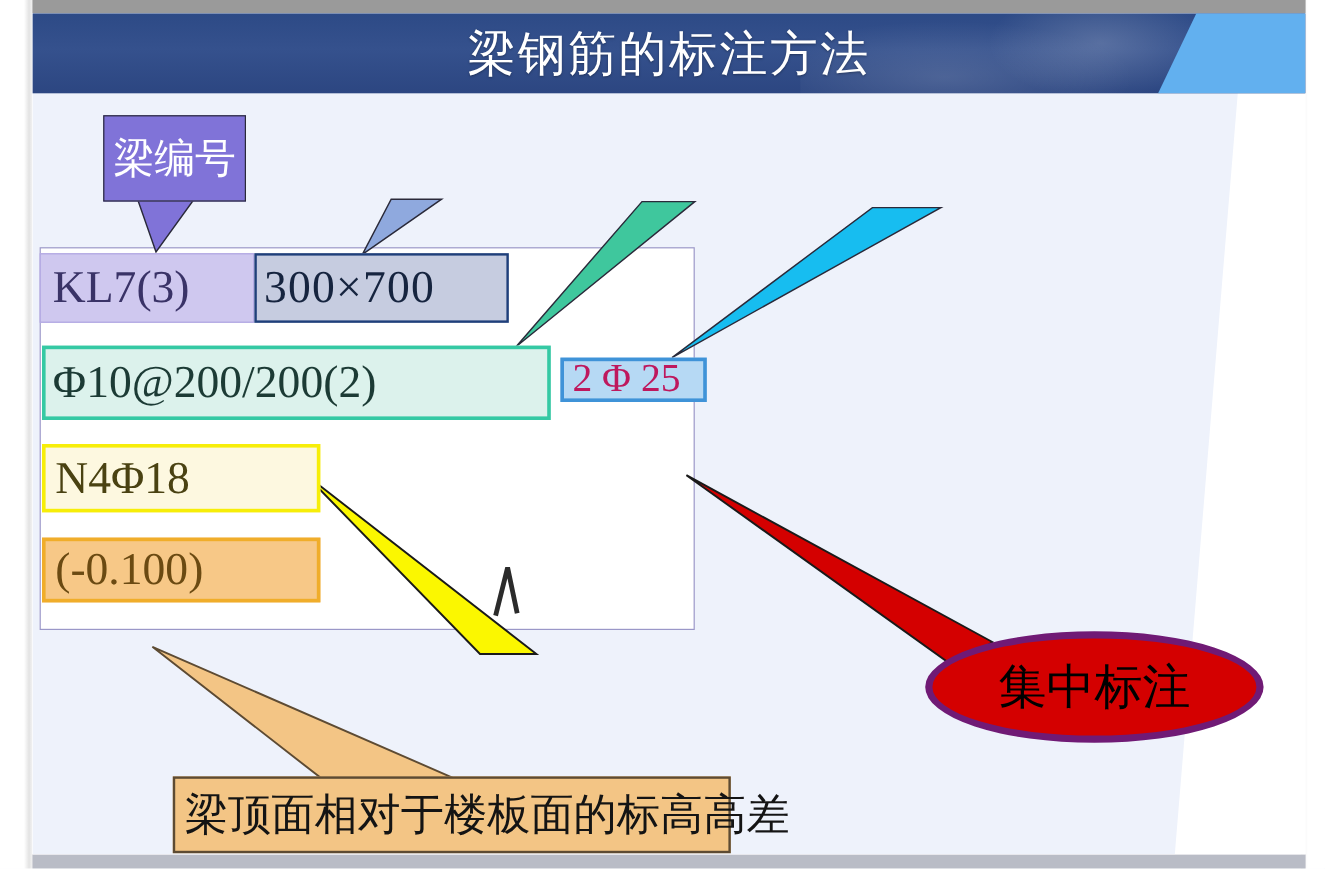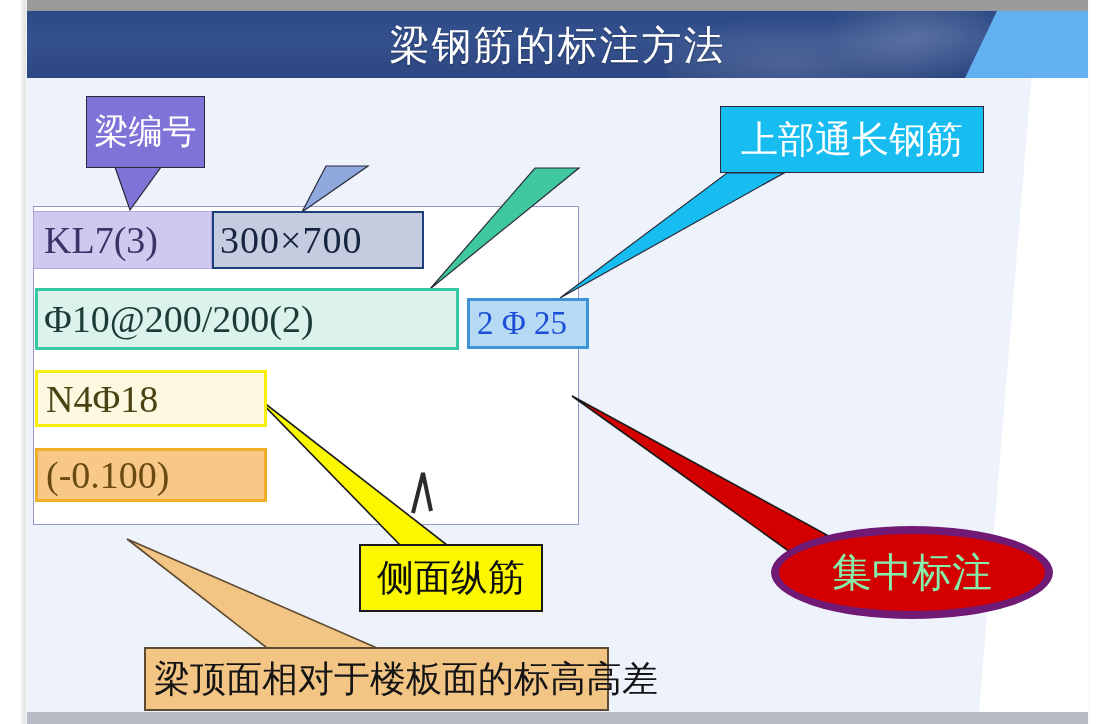--- a/index.html
+++ b/index.html
@@ -53,22 +53,22 @@
   
   .chip{position:absolute;display:flex;align-items:center;box-sizing:border-box;
        font-family:"Liberation Serif","DejaVu Serif",serif;white-space:nowrap;}
 
   .chip-kl{left:6px;top:200px;width:179px;height:58px;background:#cfc8ef;border:1px solid #b0a6e2;
        color:#3a3367;font-size:38px;padding-left:10px;}
   .chip-size{left:185px;top:200px;width:212px;height:58px;background:#c6cce0;border:2px solid #1f3f7a;
        color:#16243f;font-size:38px;padding-left:6px;letter-spacing:1px;}
   .chip-stirrup{left:8px;top:277px;width:424px;height:62px;background:#dcf2ec;border:3px solid #35c9a4;
        color:#1c3b35;font-size:38px;padding-left:6px;}
-  .chip-top{left:440px;top:287px;width:122px;height:51px;background:#b6d9f4;border:3px solid #3f93d8;
-       color:#1d4ed8;font-size:33px;padding-left:7px;}
+  .chip-top{left:440px;top:287px;width:122px;height:37px;background:#b6d9f4;border:3px solid #3f93d8;
+       color:#be185d;font-size:33px;padding-left:7px;}
   .chip-side{left:8px;top:359px;width:232px;height:57px;background:#fdf8e0;border:3px solid #f7ee09;
        color:#4a4212;font-size:38px;padding-left:8px;}
   .chip-elev{left:8px;top:437px;width:232px;height:54px;background:#f7c887;border:3px solid #f0ad2a;
        color:#6b4a12;font-size:38px;padding-left:8px;}
 
   
   .callout{position:absolute;box-sizing:border-box;display:flex;align-items:center;justify-content:center;
        font-family:Liberation Sans, sans-serif;white-space:nowrap;}
 
   .co-num{left:59px;top:85px;width:119px;height:72px;background:#8073d8;border:1px solid #2a2a3a;
@@ -78,22 +78,22 @@
   .co-hoop{left:495px;top:89px;width:105px;height:69px;background:#3fc79d;border:1px solid #2a2a3a;
        color:#eafff8;font-size:34px;}
   .co-topbar{left:693px;top:95px;width:264px;height:67px;background:#17bdf0;border:1px solid #2a2a3a;
        color:#ffffff;font-size:37px;}
 
   .co-sidebar{left:332px;top:533px;width:184px;height:68px;background:#fbf700;border:2px solid #1a1a1a;
        color:#0d0d0d;font-size:37px;}
   .co-elevbar{left:117px;top:636px;width:465px;height:64px;background:#f3c585;border:2px solid #5d4b33;
        color:#141414;font-size:36px;justify-content:flex-start;padding-left:8px;}
 
-  .co-ellipse{left:744px;top:515px;width:282px;height:93px;background:#d40000;border:8px solid #701a75;
-       border-radius:50%;color:#86efac;font-size:40px;}
+  .co-ellipse{left:744px;top:515px;width:282px;height:93px;background:#d40000;border:6px solid #701a75;
+       border-radius:50%;color:#000000;font-size:40px;}
 
   svg.leaders{position:absolute;left:0;top:0;width:1061px;height:701px;overflow:visible;pointer-events:none;}
 </style>
 </head>
 <body>
 
 <div id="root">
 
   <div class="gutter-left"></div>
   <div class="gutter-left-shade"></div>
@@ -135,19 +135,17 @@
     </svg>
 
     <div class="chip chip-kl">KL7(3)</div>
     <div class="chip chip-size">300×700</div>
     <div class="chip chip-stirrup">Φ10@200/200(2)</div>
     <div class="chip chip-top">2 Φ 25</div>
     <div class="chip chip-side">N4Φ18</div>
     <div class="chip chip-elev">(-0.100)</div>
 
     <div class="callout co-num">梁编号</div>
-    <div class="callout co-topbar">上部通长钢筋</div>
-    <div class="callout co-sidebar">侧面纵筋</div>
     <div class="callout co-elevbar">梁顶面相对于楼板面的标高高差</div>
     <div class="callout co-ellipse">集中标注</div>
 
   </div>
 </div>
 
 </body></html>

